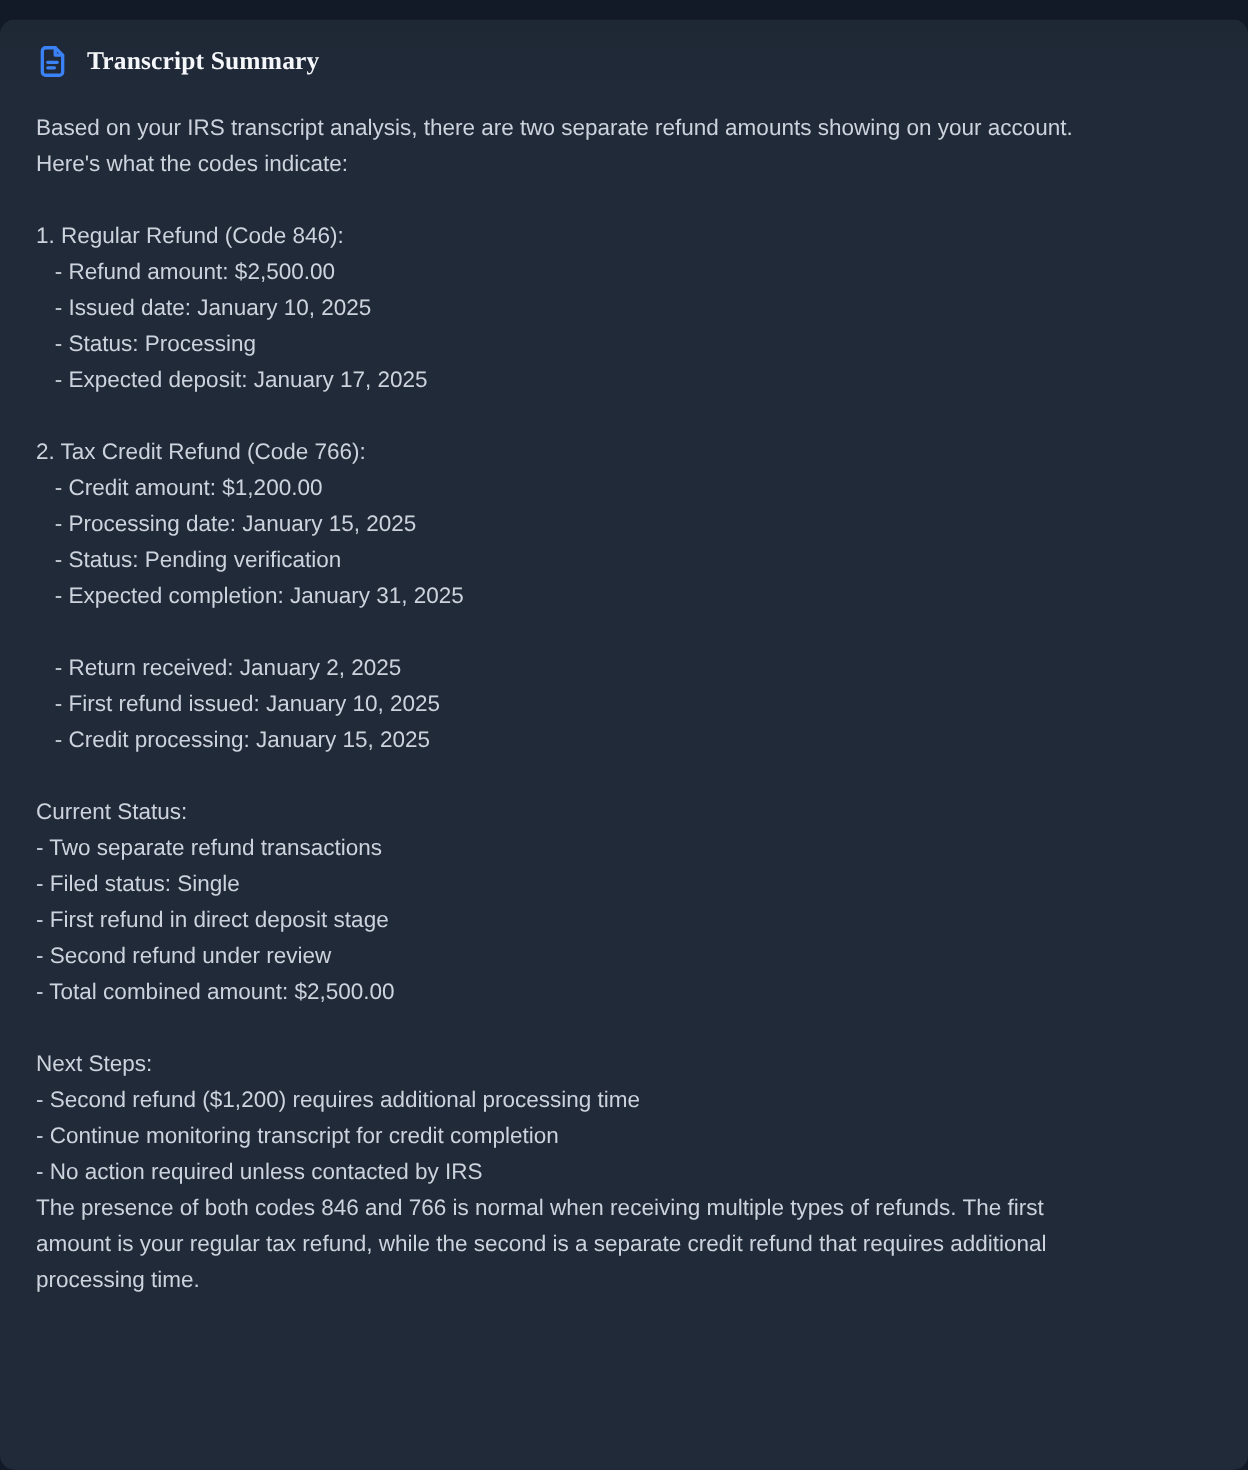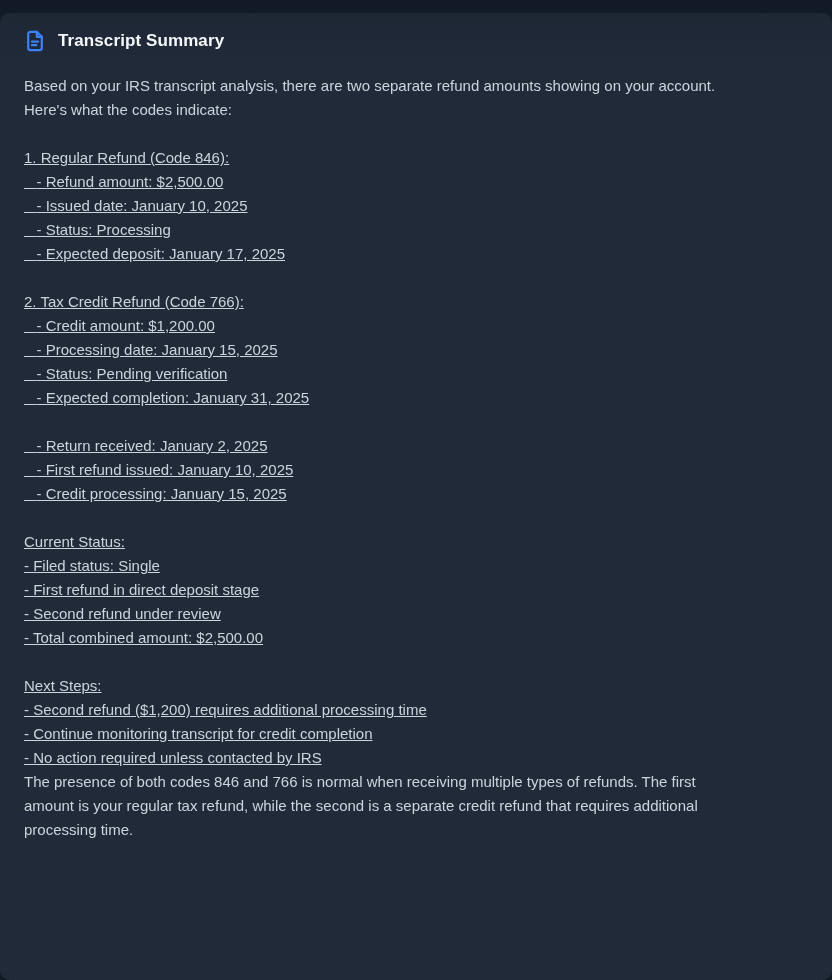--- a/index.html
+++ b/index.html
@@ -26,35 +26,35 @@
     gap: 12px;
     margin-bottom: 21px;
   }
   .doc-icon { width: 22px; height: 22px; display: block; flex: 0 0 auto; }
   .card-title {
     font-size: 17px;
     font-weight: 700;
     color: #f5f7fa;
     line-height: 24px;
     letter-spacing: 0.1px;
+    font-family: Liberation Serif, serif;
   }
   .block {
     font-size: 15px;
     line-height: 24px;
     color: #ccd3dd;
     white-space: pre-wrap;
     margin-bottom: 24px;
   }
   .block:last-child { margin-bottom: 0; }
   .section .line {
     font-size: 15px;
     line-height: 24px;
     color: #ccd3dd;
     white-space: pre-wrap;
-    text-decoration: underline;
   }
 </style>
 </head>
 <body>
 
 <div class="page">
   <div class="card">
 
     <div class="card-header">
       <span>
@@ -68,21 +68,21 @@
       <div class="card-title">Transcript Summary</div>
     </div>
 
     <div class="block">Based on your IRS transcript analysis, there are two separate refund amounts showing on your account.
 Here's what the codes indicate:</div>
 
     <div>
         <div class="block section"><div class="line">1. Regular Refund (Code 846):</div><div class="line">   - Refund amount: $2,500.00</div><div class="line">   - Issued date: January 10, 2025</div><div class="line">   - Status: Processing</div><div class="line">   - Expected deposit: January 17, 2025</div></div>
         <div class="block section"><div class="line">2. Tax Credit Refund (Code 766):</div><div class="line">   - Credit amount: $1,200.00</div><div class="line">   - Processing date: January 15, 2025</div><div class="line">   - Status: Pending verification</div><div class="line">   - Expected completion: January 31, 2025</div></div>
         <div class="block section"><div class="line">   - Return received: January 2, 2025</div><div class="line">   - First refund issued: January 10, 2025</div><div class="line">   - Credit processing: January 15, 2025</div></div>
-        <div class="block section"><div class="line">Current Status:</div><div class="line">- Filed status: Single</div><div class="line">- First refund in direct deposit stage</div><div class="line">- Second refund under review</div><div class="line">- Total combined amount: $2,500.00</div></div>
+        <div class="block section"><div class="line">Current Status:</div><div class="line">- Two separate refund transactions</div><div class="line">- Filed status: Single</div><div class="line">- First refund in direct deposit stage</div><div class="line">- Second refund under review</div><div class="line">- Total combined amount: $2,500.00</div></div>
         <div class="block section"><div class="line">Next Steps:</div><div class="line">- Second refund ($1,200) requires additional processing time</div><div class="line">- Continue monitoring transcript for credit completion</div><div class="line">- No action required unless contacted by IRS</div></div>
       </div>
 
     <div class="block">The presence of both codes 846 and 766 is normal when receiving multiple types of refunds. The first
 amount is your regular tax refund, while the second is a separate credit refund that requires additional
 processing time.</div>
 
   </div>
 </div>
 

